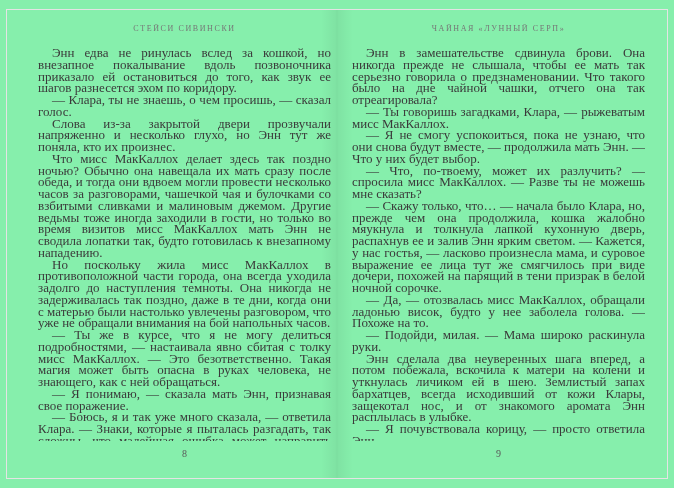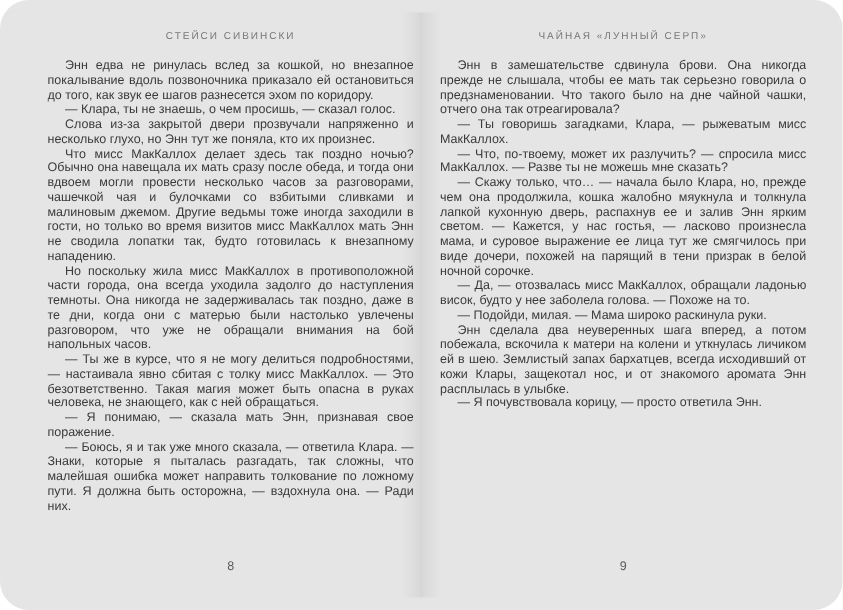--- a/index.html
+++ b/index.html
@@ -4,25 +4,24 @@
 <style>
   html, body {
     margin: 0;
     padding: 0;
     background: #ffffff;
   }
   .spread {
     position: relative;
     width: 674px;
     height: 488px;
-    background: #e5e5e5;
+    background: #86efac;
     overflow: hidden;
-    font-family: Liberation Sans, sans-serif;
+    font-family: Liberation Serif, serif;
     color: #3a3a3a;
-    border-radius: 23px;
   }
   .page-edge-border {
     position: absolute;
     left: 6px;
     right: 6px;
     top: 9px;
     bottom: 9px;
     border: 1px solid #e4e4e4;
     pointer-events: none;
   }
@@ -51,21 +50,21 @@
     white-space: nowrap;
   }
   .head-left  { left: 38px; }
   .head-right { left: 352px; }
   .text-block {
     position: absolute;
     top: 47px;
     width: 293px;
     height: 394px;
     overflow: hidden;
-    font-size: 10px;
+    font-size: 13px;
     line-height: 11.75px;
     text-align: justify;
     hyphens: auto;
     -webkit-hyphens: auto;
   }
   .text-left  { left: 38px; }
   .text-right { left: 352px; }
   .text-block p {
     margin: 0;
     padding: 0;
@@ -102,20 +101,21 @@
       <p>— Боюсь, я и так уже много сказала, — ответила Клара. — Знаки, которые я пыталась разгадать, так сложны, что малейшая ошибка может направить толкование по ложному пути. Я должна быть осторожна, — вздохнула она. — Ради них.</p>
     </div>
     <div class="page-number num-left">8</div>
   </div>
 
   <div>
     <div class="running-head head-right">ЧАЙНАЯ «ЛУННЫЙ СЕРП»</div>
     <div class="text-block text-right">
       <p>Энн в замешательстве сдвинула брови. Она никогда прежде не слышала, чтобы ее мать так серьезно говорила о предзнаменовании. Что такого было на дне чайной чашки, отчего она так отреагировала?</p>
       <p>— Ты говоришь загадками, Клара, — рыжеватым мисс МакКаллох.</p>
+      <p>— Я не смогу успокоиться, пока не узнаю, что они снова будут вместе, — продолжила мать Энн. — Что у них будет выбор.</p>
       <p>— Что, по-твоему, может их разлучить? — спросила мисс МакКаллох. — Разве ты не можешь мне сказать?</p>
       <p>— Скажу только, что… — начала было Клара, но, прежде чем она продолжила, кошка жалобно мяукнула и толкнула лапкой кухонную дверь, распахнув ее и залив Энн ярким светом. — Кажется, у нас гостья, — ласково произнесла мама, и суровое выражение ее лица тут же смягчилось при виде дочери, похожей на парящий в тени призрак в белой ночной сорочке.</p>
       <p>— Да, — отозвалась мисс МакКаллох, обращали ладонью висок, будто у нее заболела голова. — Похоже на то.</p>
       <p>— Подойди, милая. — Мама широко раскинула руки.</p>
       <p>Энн сделала два неуверенных шага вперед, а потом побежала, вскочила к матери на колени и уткнулась личиком ей в шею. Землистый запах бархатцев, всегда исходивший от кожи Клары, защекотал нос, и от знакомого аромата Энн расплылась в улыбке.</p>
       <p>— Я почувствовала корицу, — просто ответила Энн.</p>
     </div>
     <div class="page-number num-right">9</div>
   </div>
 </div>

